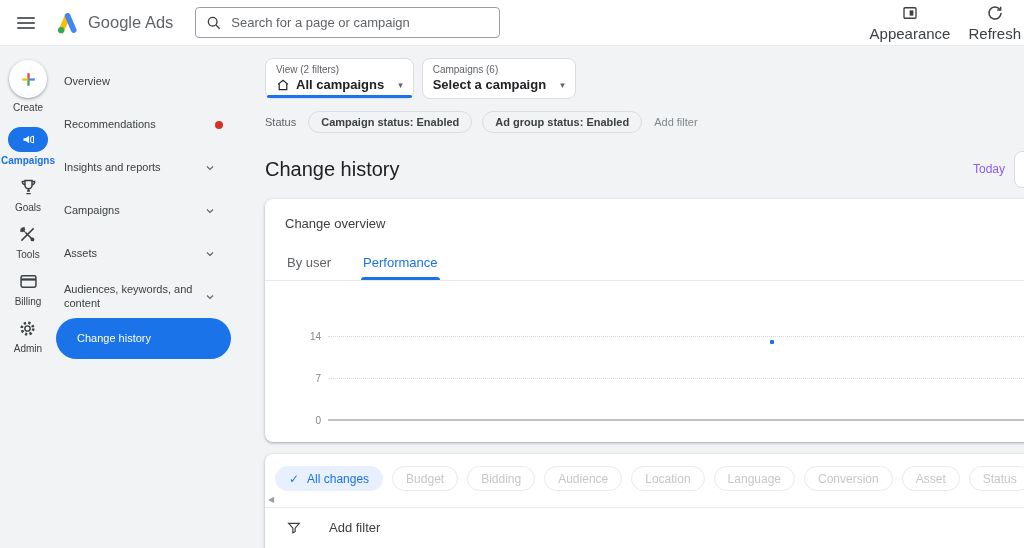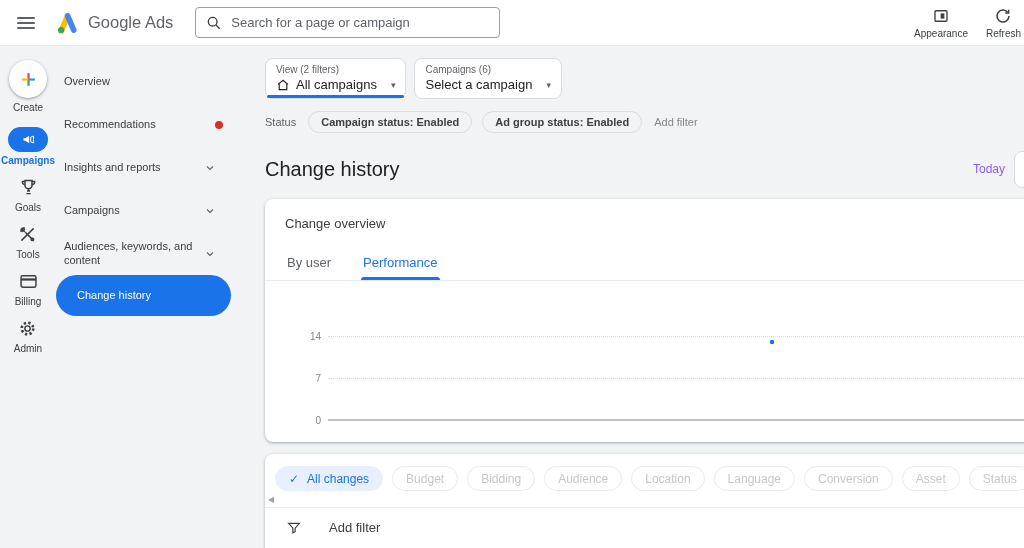--- a/index.html
+++ b/index.html
@@ -16,21 +16,21 @@
   .hamburger span { display:block; height:2px; background:#5f6368; margin:3px 0; border-radius:1px; }
   .brand { display:flex; align-items:center; gap:8px; margin-left:19px; }
   .brand-text { font-size:16.5px; color:#5f6368; }
   .searchbox { margin-left:22px; width:305px; height:31px; border:1px solid #9aa0a6; border-radius:4px;
     display:flex; align-items:center; gap:9px; padding:0 10px; background:#fff; }
   .searchbox input { border:none; outline:none; flex:1; font-size:13px; color:#3c4043;
     font-family:inherit; background:transparent; }
   .searchbox input::placeholder { color:#5f6368; }
   .top-spacer { flex:1; }
   .top-action { display:flex; flex-direction:column; align-items:center; gap:3px;
-    font-size:10px; color:#3c4043; padding:0 9px; cursor:pointer; }
+    font-size:15px; color:#3c4043; padding:0 9px; cursor:pointer; }
   .top-action:last-child { margin-right:-6px; }
 
   
   .app { display:flex; height:502px; }
 
   
   .rail { width:56px; display:flex; flex-direction:column; align-items:center; padding-top:14px; flex-shrink:0; }
   .rail-item { display:flex; flex-direction:column; align-items:center; margin-bottom:9px; font-size:10px; color:#3c4043; cursor:pointer; }
   .rail-item .glyph { height:24px; display:flex; align-items:center; justify-content:center; margin-bottom:3px; }
   .create-circle { width:38px; height:38px; border-radius:50%; background:#fff;
@@ -51,21 +51,21 @@
   .side-item.selected { background:#1a73e8; color:#fff; border-radius:21px;
     margin-right:19px; padding-left:21px; min-height:41px; }
 
   
   .main { flex:1; padding-left:15px; min-width:0; }
 
   .selectors { display:flex; gap:8px; margin-top:12px; }
   .selector { background:#fff; border:1px solid #dadce0; border-radius:8px;
     padding:5px 10px 6px 10px; position:relative; cursor:pointer; }
   .sel-label { font-size:10px; color:#5f6368; margin-bottom:2px; }
-  .sel-value { display:flex; align-items:center; gap:6px; font-size:13px; font-weight:400; color:#202124; }
+  .sel-value { display:flex; align-items:center; gap:6px; font-size:13px; font-weight:700; color:#202124; }
   .sel-caret { font-size:9px; color:#5f6368; margin-left:8px; }
   .selector.active::after { content:""; position:absolute; left:1px; right:1px; bottom:0;
     height:3px; background:#1a73e8; border-radius:2px; }
 
   .filters-row { display:flex; align-items:center; gap:10px; margin-top:11px; font-size:11px; height:24px; }
   .filters-label { color:#5f6368; margin-right:2px; }
   .filter-chip { border:1px solid #dadce0; border-radius:13px; padding:4px 12px;
     font-weight:700; color:#3c4043; font-size:11px; cursor:pointer; }
   .add-filter-link { color:#80868b; margin-left:2px; cursor:pointer; }
 
@@ -236,20 +236,28 @@
     <div class="side-item">
       <span>Insights and reports</span>
       <span class="side-chevron">
         <svg width="12" height="12" viewBox="0 0 24 24" fill="none" stroke="#5f6368" stroke-width="2.2">
             <path d="M6 9l6 6 6-6"></path>
           </svg>
       </span>
     </div>
     <div class="side-item">
       <span>Campaigns</span>
+      <span class="side-chevron">
+        <svg width="12" height="12" viewBox="0 0 24 24" fill="none" stroke="#5f6368" stroke-width="2.2">
+            <path d="M6 9l6 6 6-6"></path>
+          </svg>
+      </span>
+    </div>
+    <div class="side-item">
+      <span>Assets</span>
       <span class="side-chevron">
         <svg width="12" height="12" viewBox="0 0 24 24" fill="none" stroke="#5f6368" stroke-width="2.2">
             <path d="M6 9l6 6 6-6"></path>
           </svg>
       </span>
     </div>
     <div class="side-item">
       <span>Audiences, keywords, and content</span>
       <span class="side-chevron">
         <svg width="12" height="12" viewBox="0 0 24 24" fill="none" stroke="#5f6368" stroke-width="2.2">

